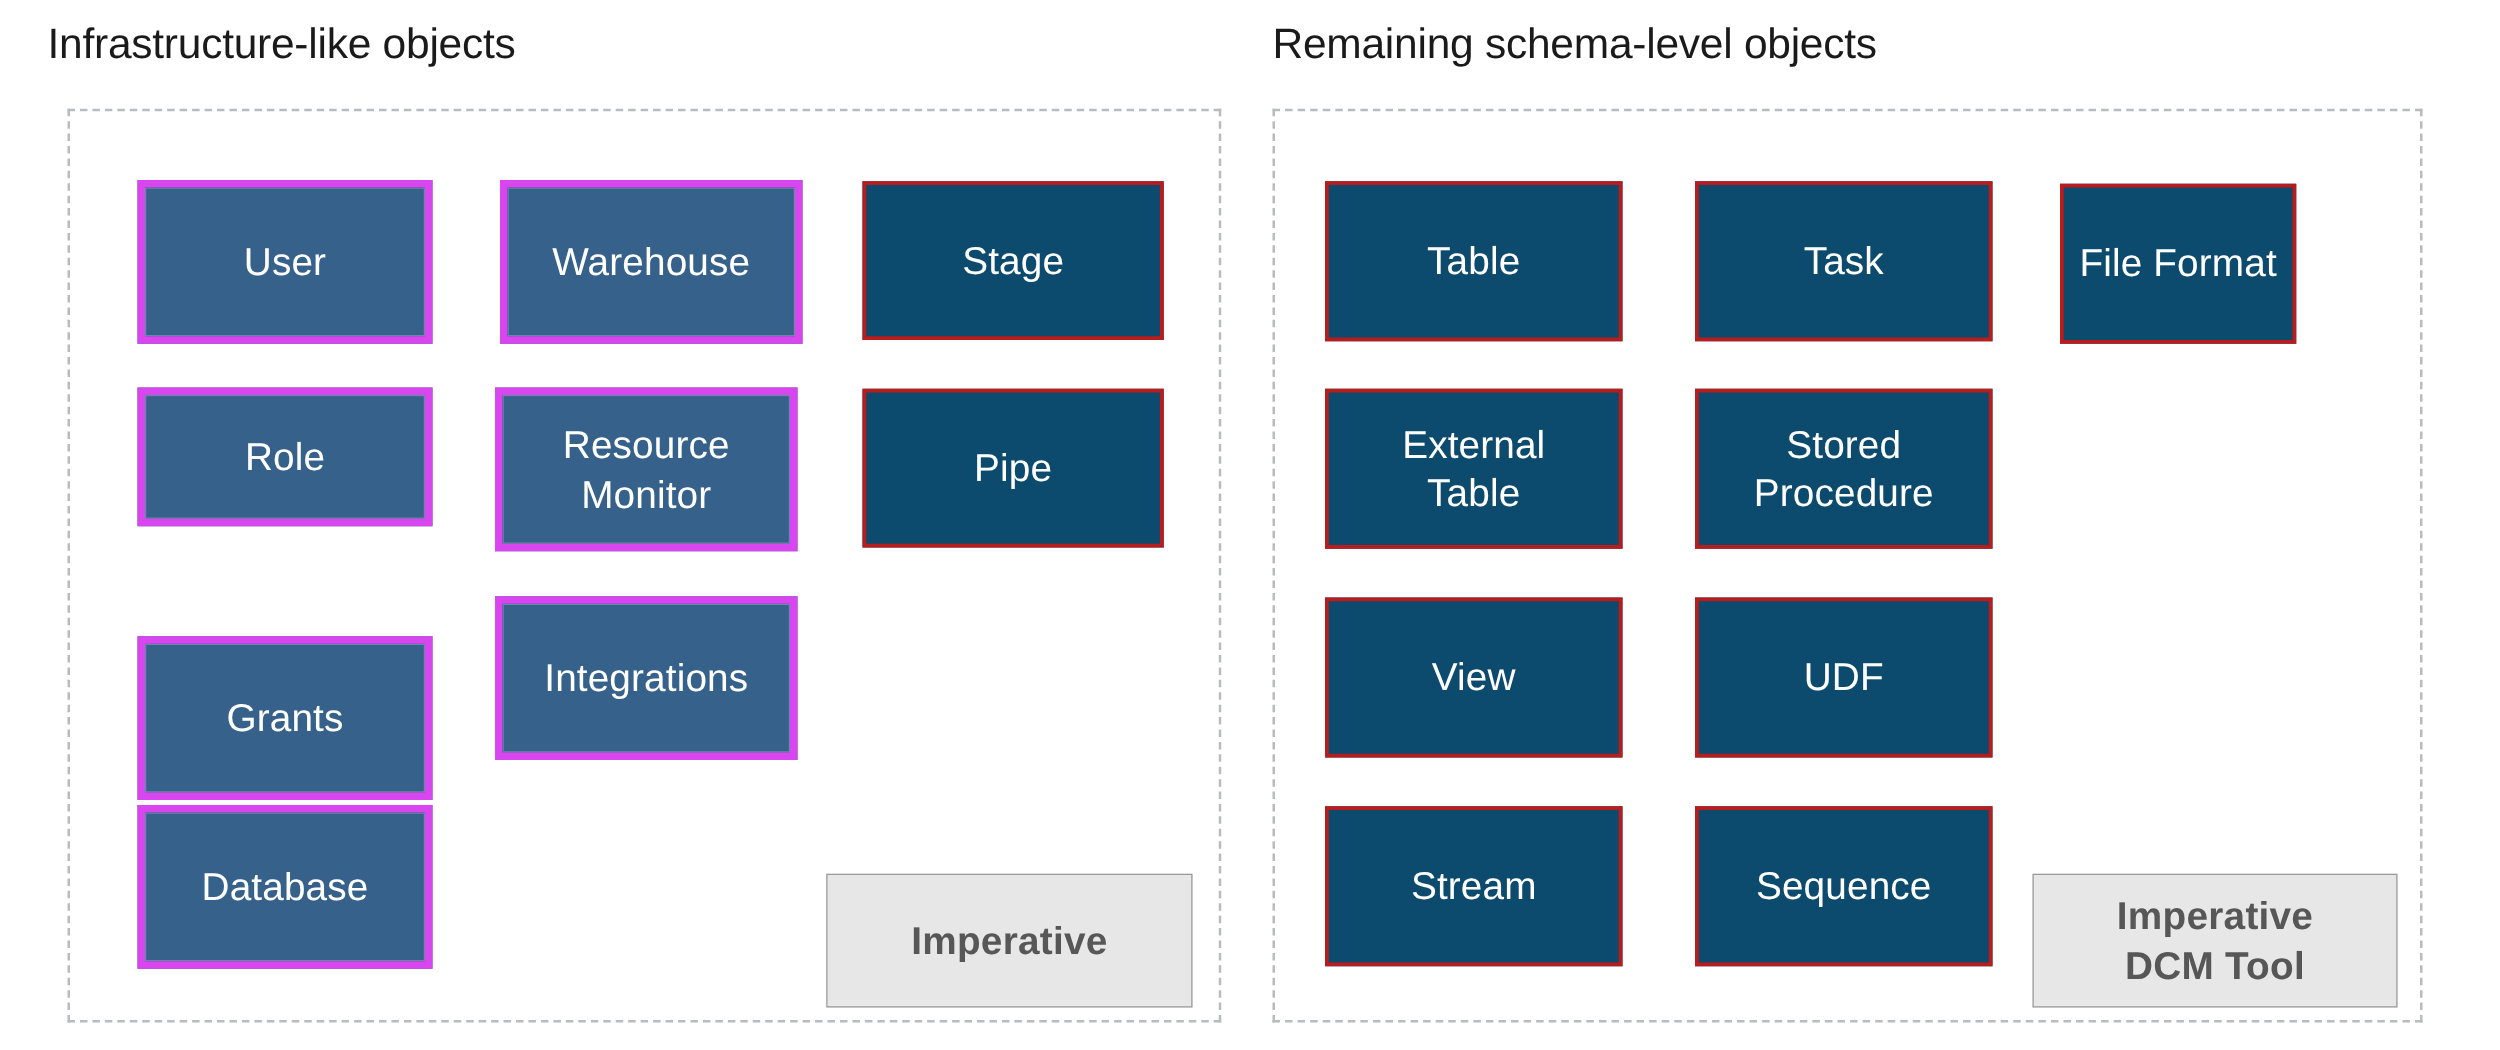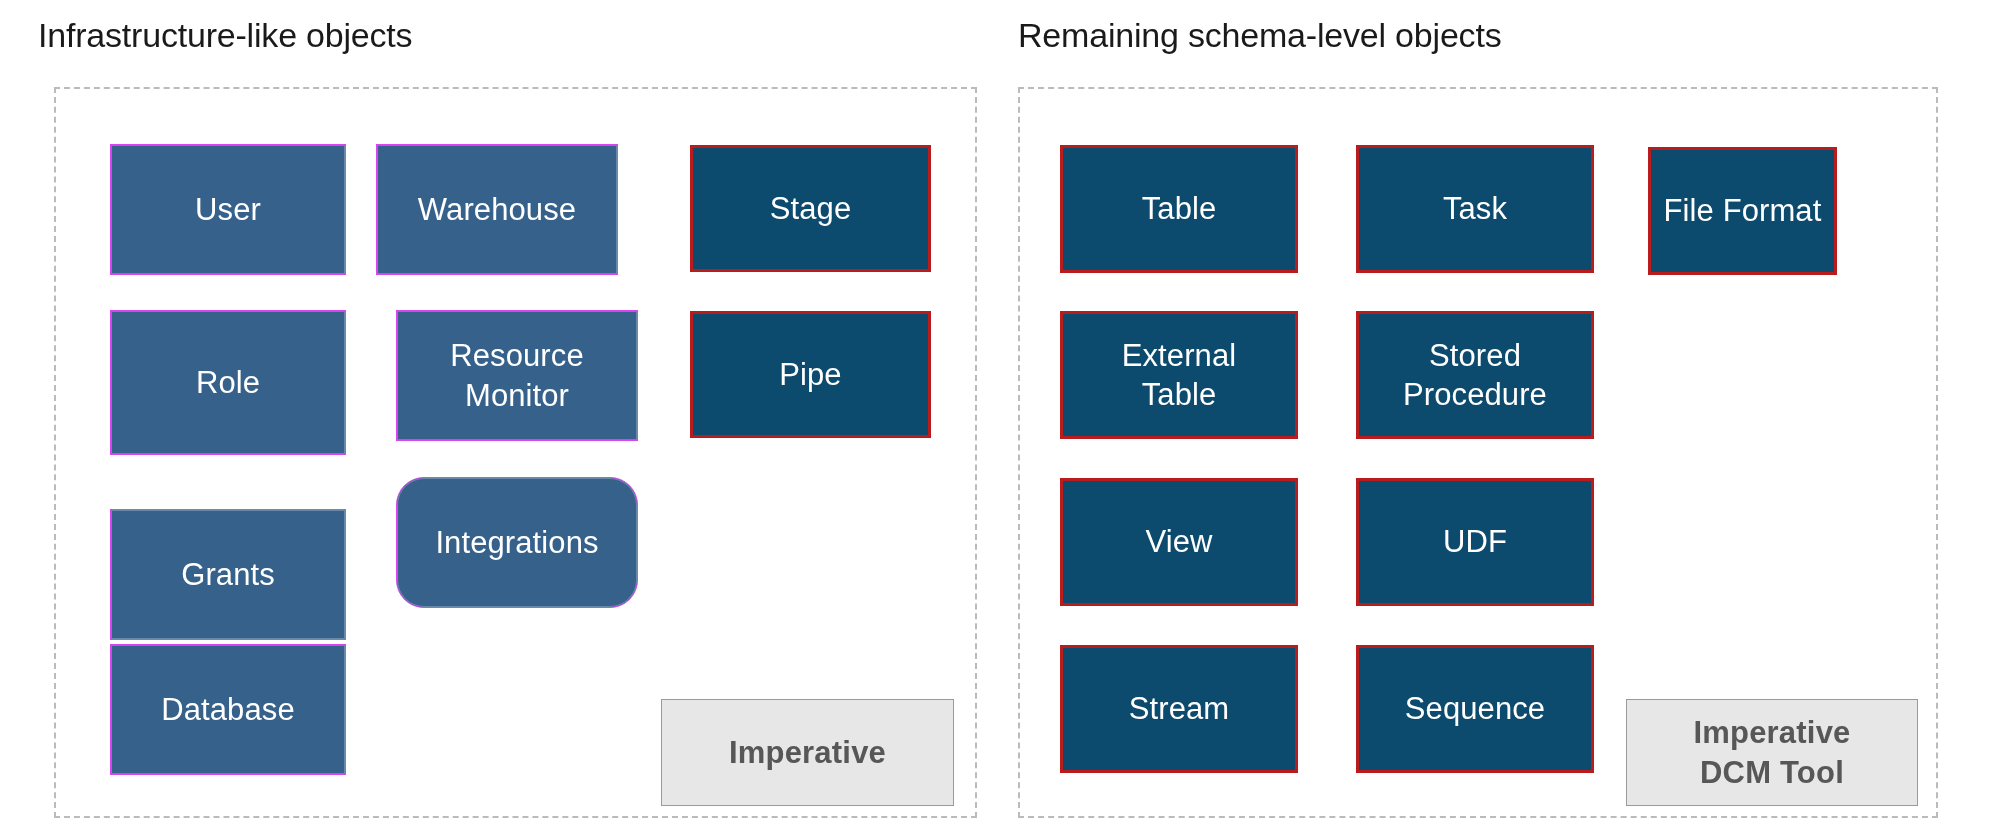--- a/index.html
+++ b/index.html
@@ -57,21 +57,21 @@
     color: #ffffff;
     font-size: 31px;
     font-weight: 400;
     line-height: 1.26;
     padding: 2px 6px;
     white-space: pre-line;
     letter-spacing: 0.1px;
   }
   .obj-box.dark {
     background: #35618B;
-    border: 1px solid #d946ef;
+    border: 6px solid #d946ef;
     box-shadow: 0 0 0 1px rgba(255,255,255,0.25) inset;
   }
   .obj-box.light {
     background: #0c4a6e;
     border: 3px solid #b91c1c;
   }
 
   
   .tool-box {
     position: absolute;
@@ -93,28 +93,28 @@
 </head>
 <body>
 
 <div id="canvas">
 
   <div class="panel-title" id="title-left">Infrastructure-like objects</div>
 
   <div class="group-box" id="group-left"></div>
 
   <div class="obj-box dark" style="left:110px; top:144px; width:236px; height:131px;">User</div>
-  <div class="obj-box dark" style="left:110px; top:310px; width:236px; height:145px;">Role</div>
+  <div class="obj-box dark" style="left:110px; top:310px; width:236px; height:111px;">Role</div>
   <div class="obj-box dark" style="left:110px; top:477px; width:236px; height:131px;margin-top:32px;">Grants</div>
   <div class="obj-box dark" style="left:110px; top:644px; width:236px; height:131px;">Database</div>
 
-  <div class="obj-box dark" style="left:376px; top:144px; width:242px; height:131px;">Warehouse</div>
+  <div class="obj-box dark" style="left:400px; top:144px; width:242px; height:131px;">Warehouse</div>
   <div class="obj-box dark" style="left:396px; top:310px; width:242px; height:131px;">Resource
 Monitor</div>
-  <div class="obj-box dark" style="left:396px; top:477px; width:242px; height:131px;border-radius:28px;">Integrations</div>
+  <div class="obj-box dark" style="left:396px; top:477px; width:242px; height:131px;">Integrations</div>
 
   <div class="obj-box light" style="left:690px; top:145px; width:241px; height:127px;">Stage</div>
   <div class="obj-box light" style="left:690px; top:311px; width:241px; height:127px;">Pipe</div>
 
   <div class="tool-box" style="left:661px; top:699px; width:293px; height:107px;">Imperative</div>
 
   <div class="panel-title" id="title-right">Remaining schema-level objects</div>
 
   <div class="group-box" id="group-right"></div>
 

